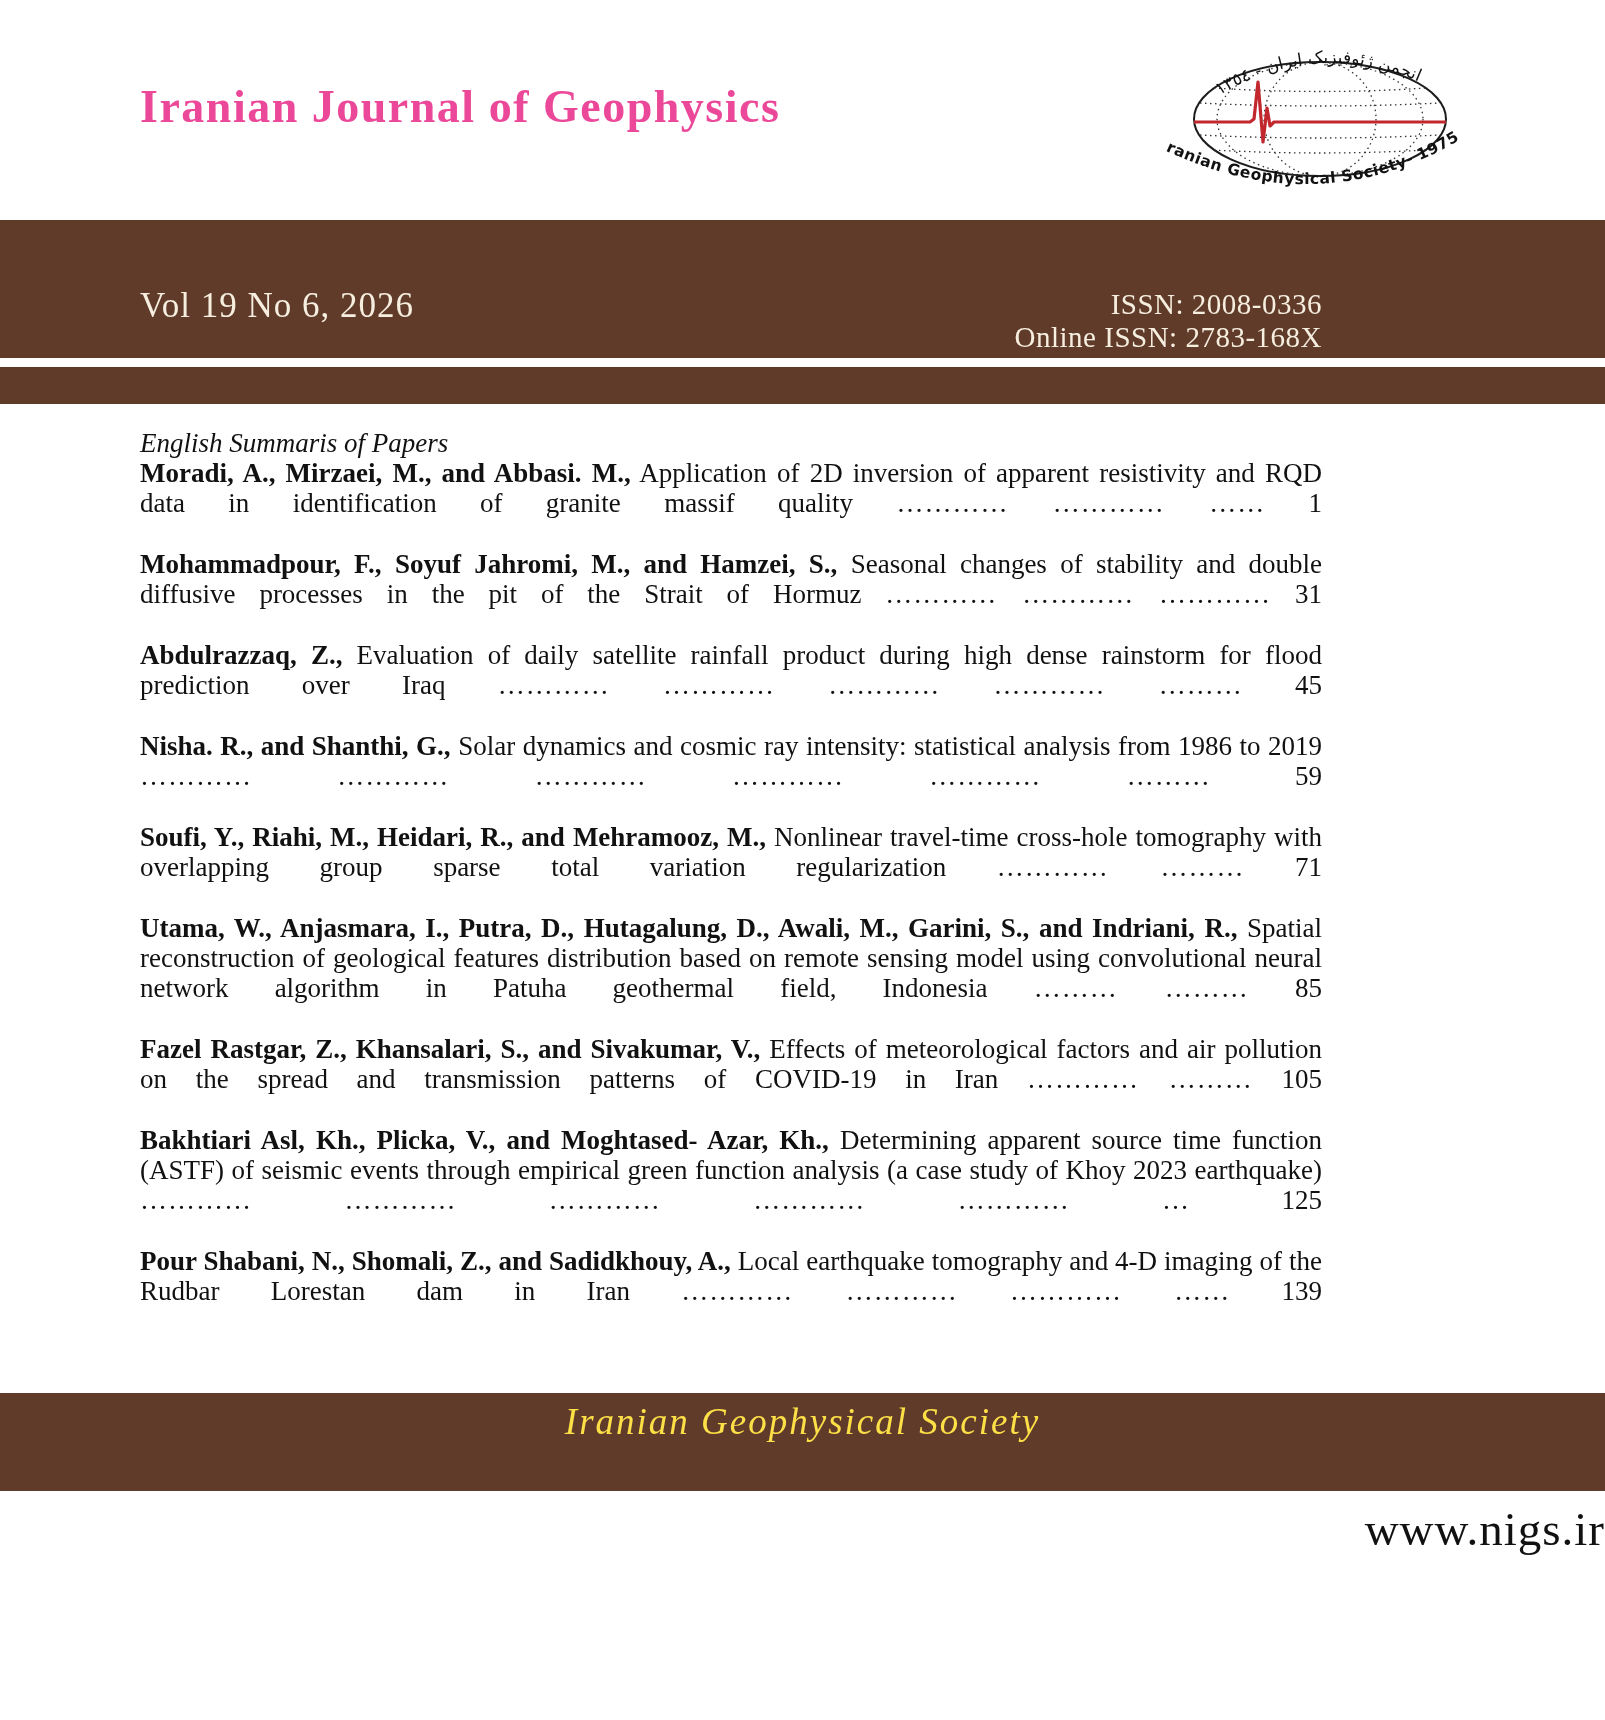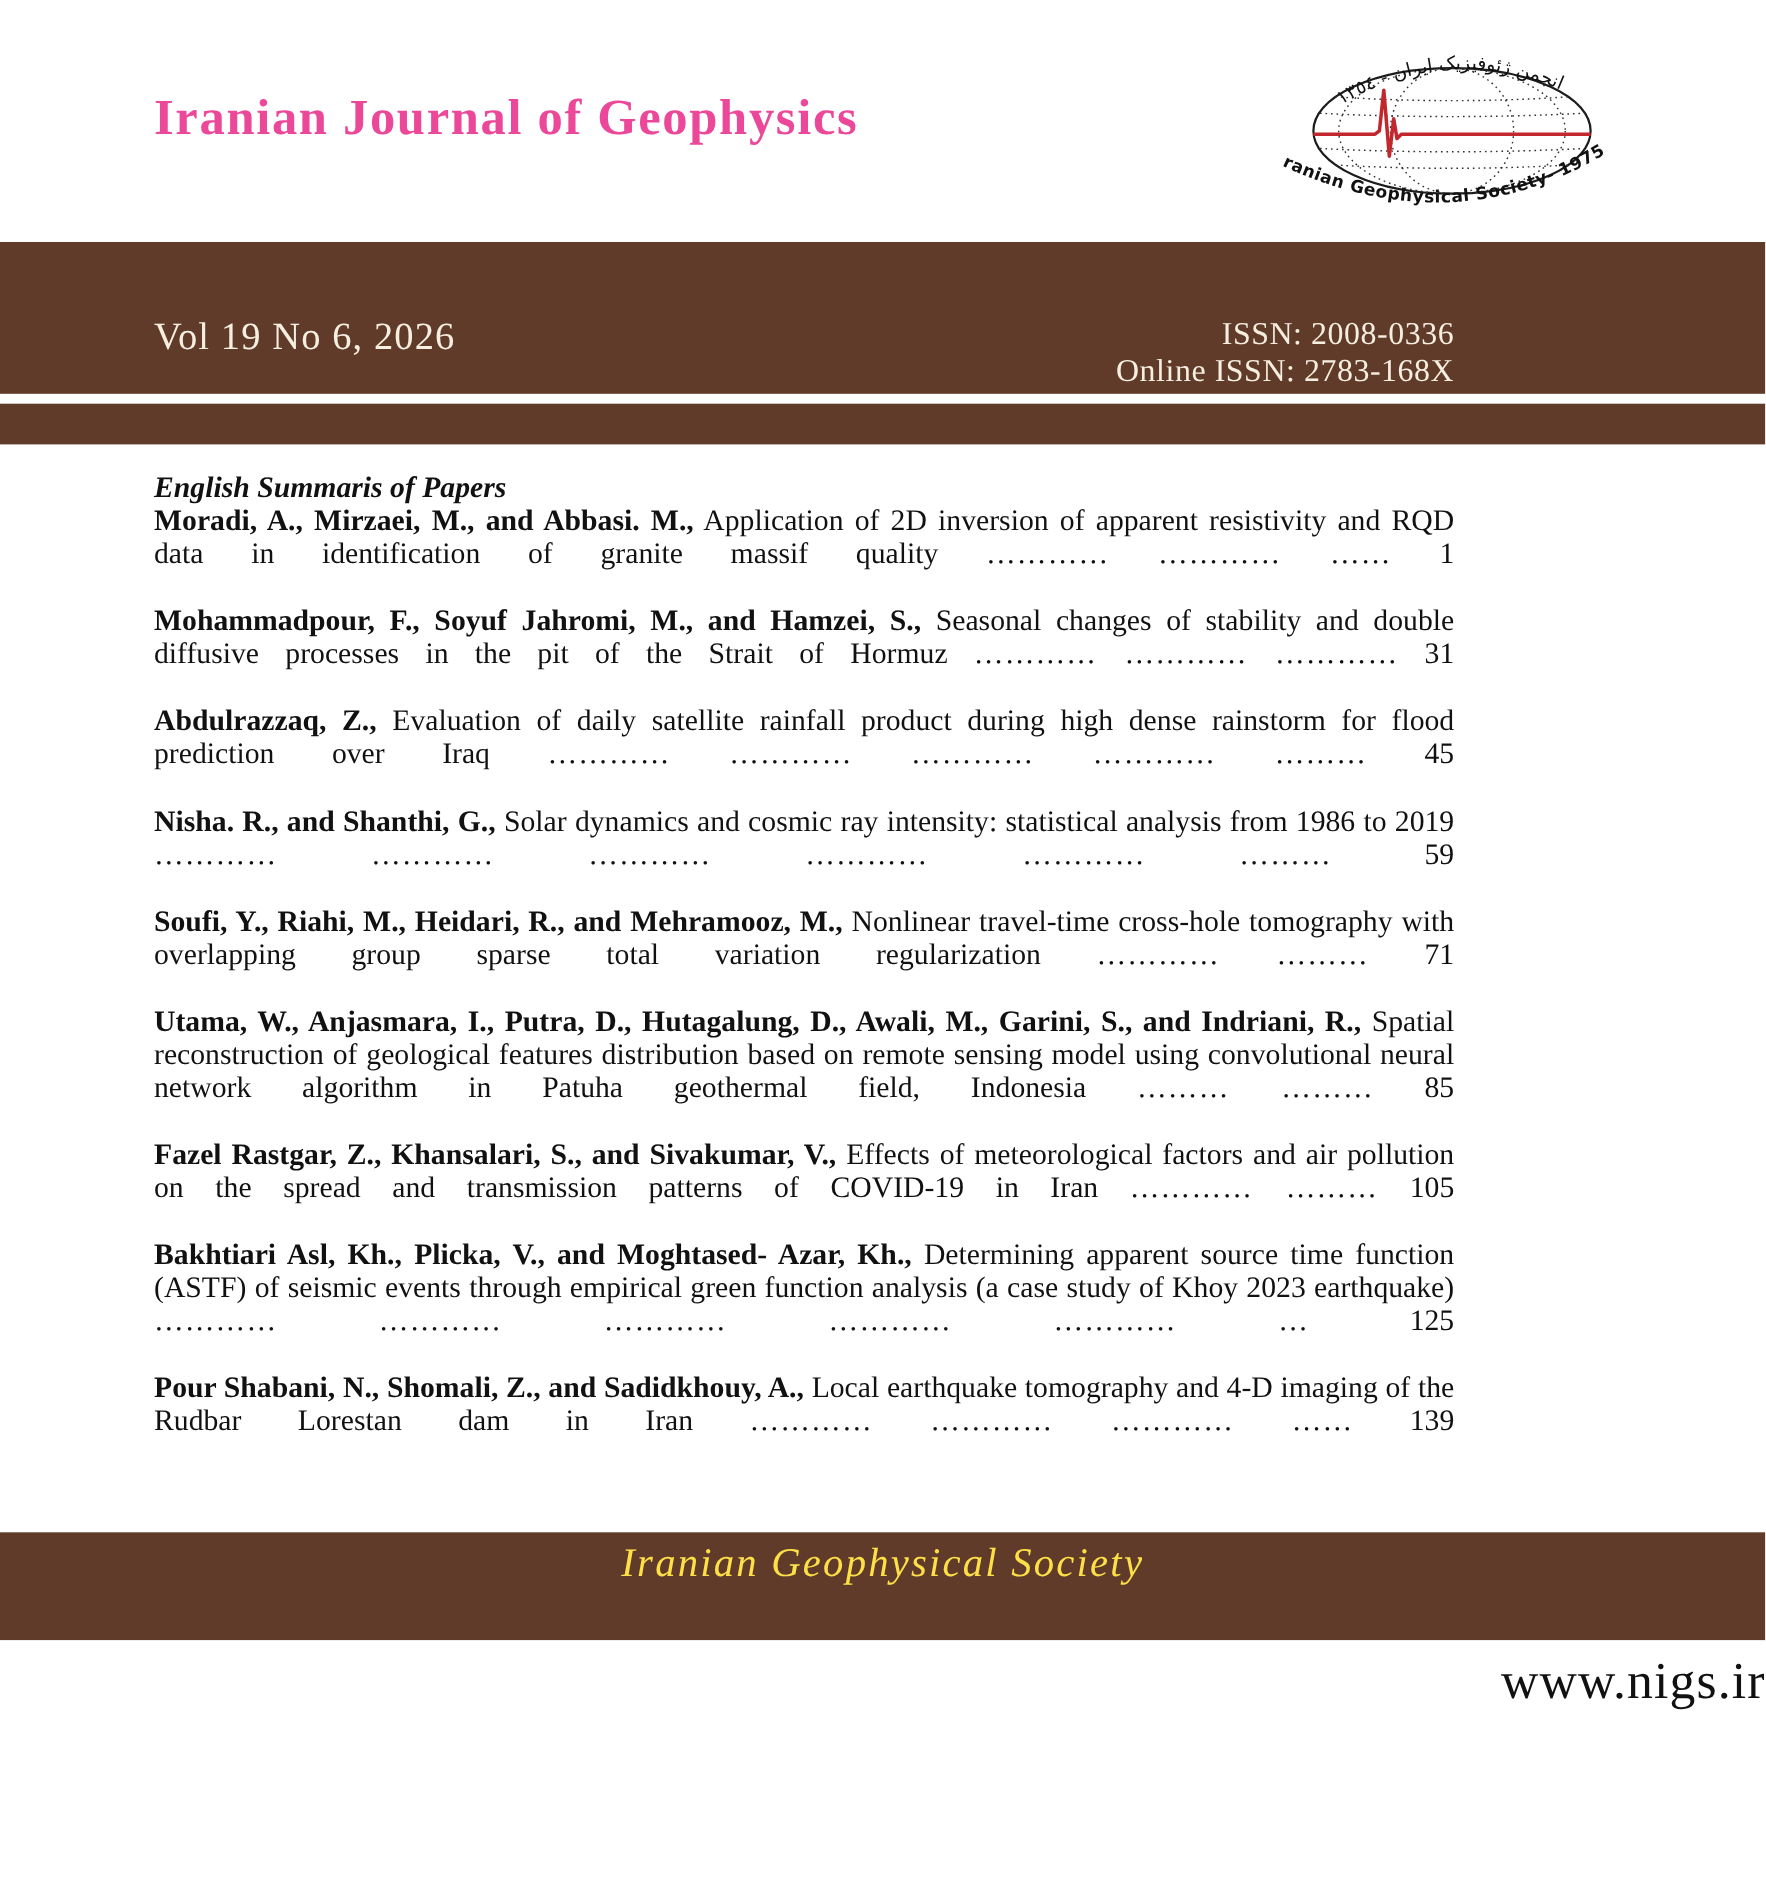--- a/index.html
+++ b/index.html
@@ -31,21 +31,21 @@
     position:absolute; right:283px; top:68px;
     text-align:right; font-size:29px; line-height:33px;
     color:#f6eedf; letter-spacing:0.5px;
   }
 
   .toc {
     position:absolute; left:140px; top:428px; width:1182px;
   }
   .toc-heading {
     margin:0; font-size:27px; line-height:30px;
-    font-weight:bold; font-style:italic;
+    font-weight:normal; font-style:italic;
   }
   .entry {
     margin:0 0 31px 0;
     font-size:27px; line-height:30px;
     text-align:justify; text-align-last:justify;
   }
   .entry:last-child { margin-bottom:16px; }
   .entry .authors { font-weight:bold; }
   .entry .leader { letter-spacing:1px; }
   .entry .page { white-space:nowrap; }

